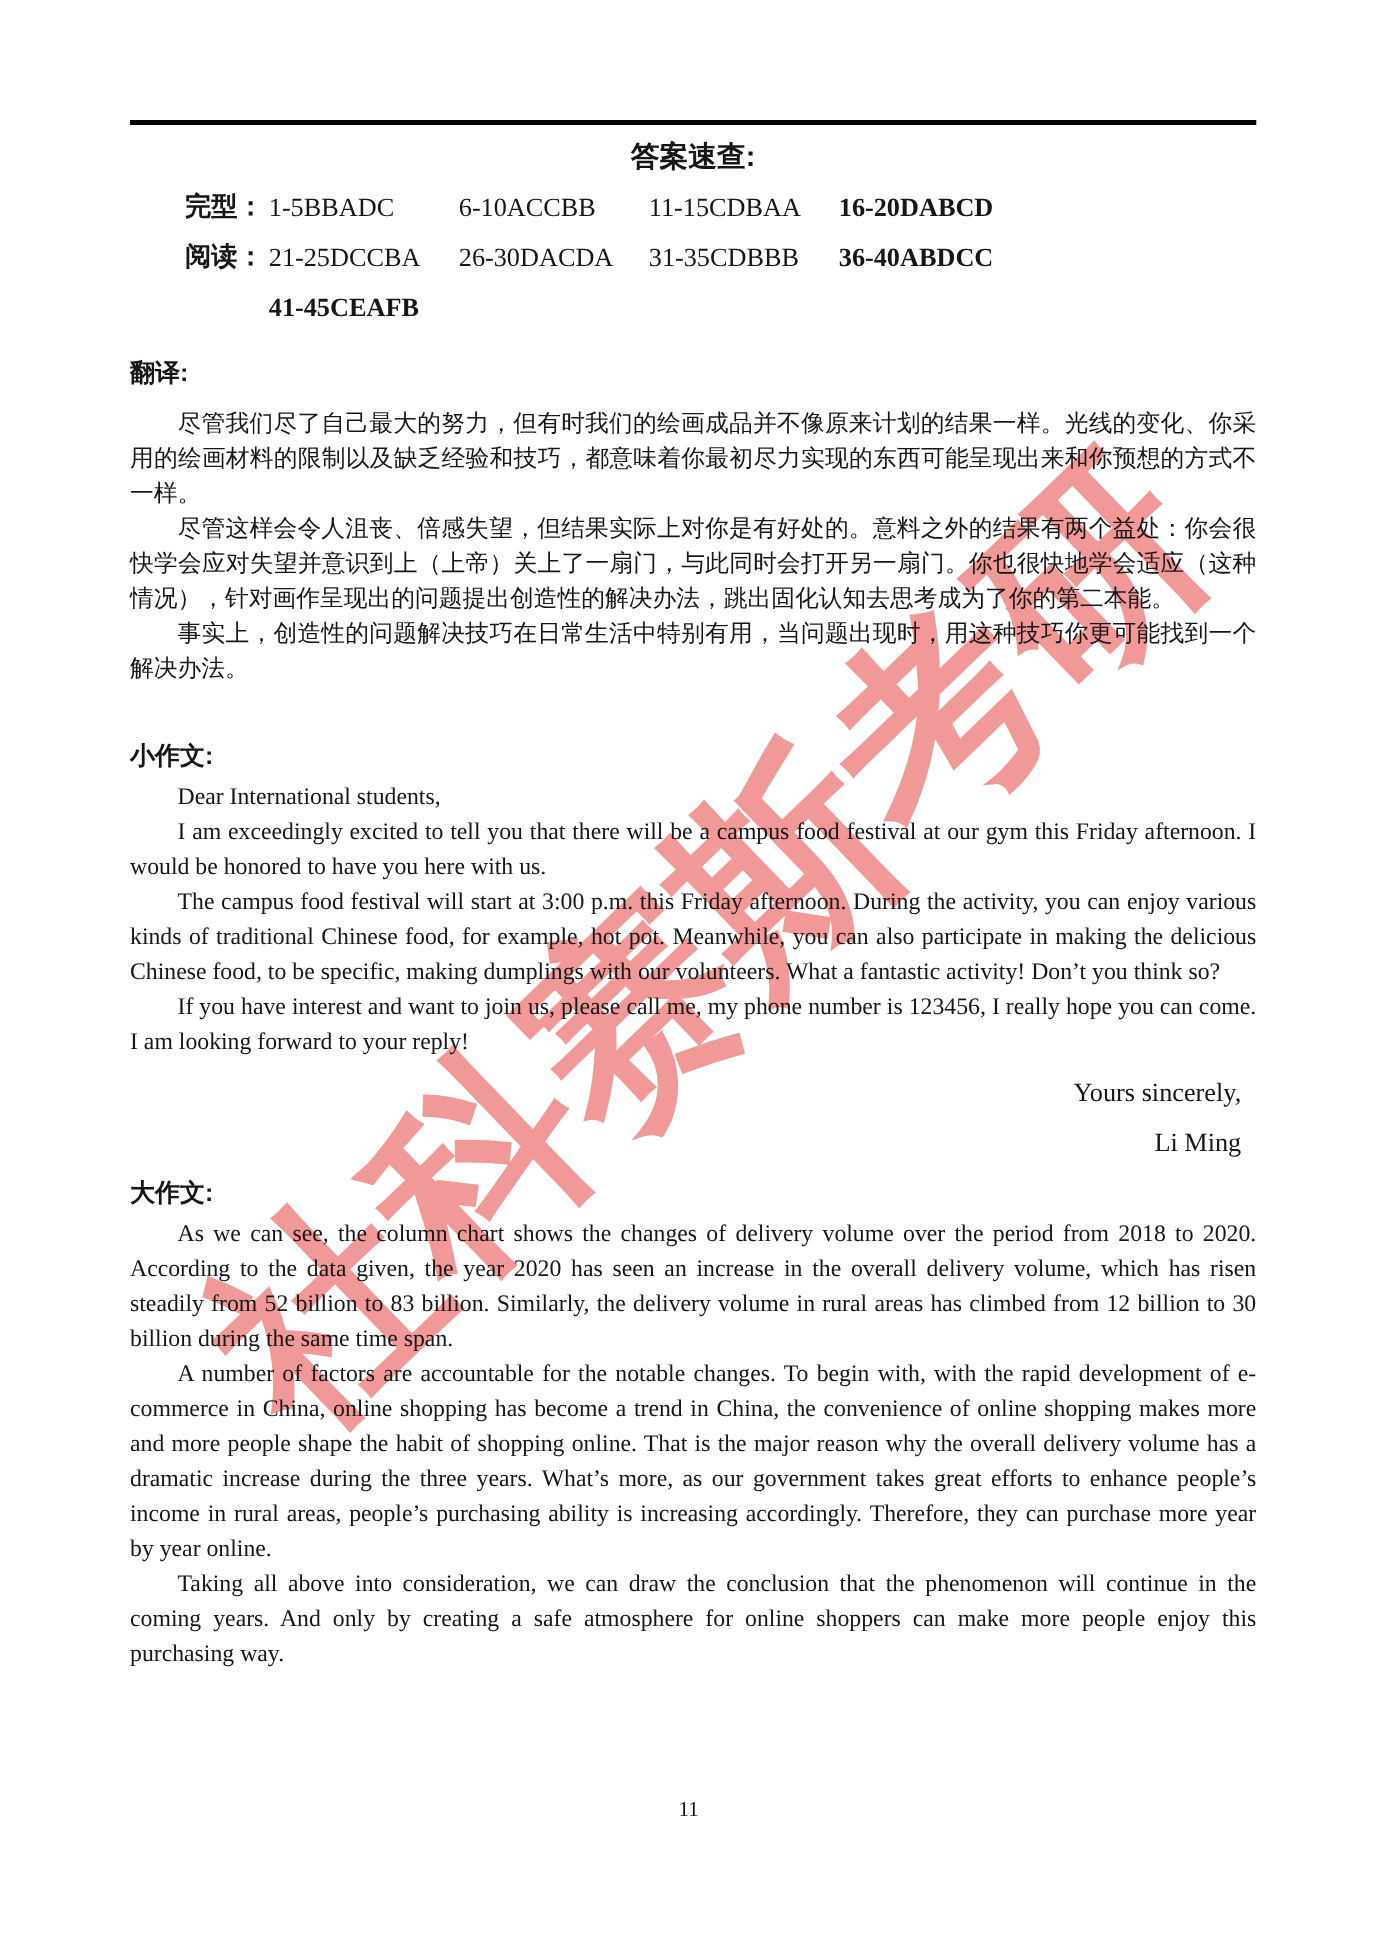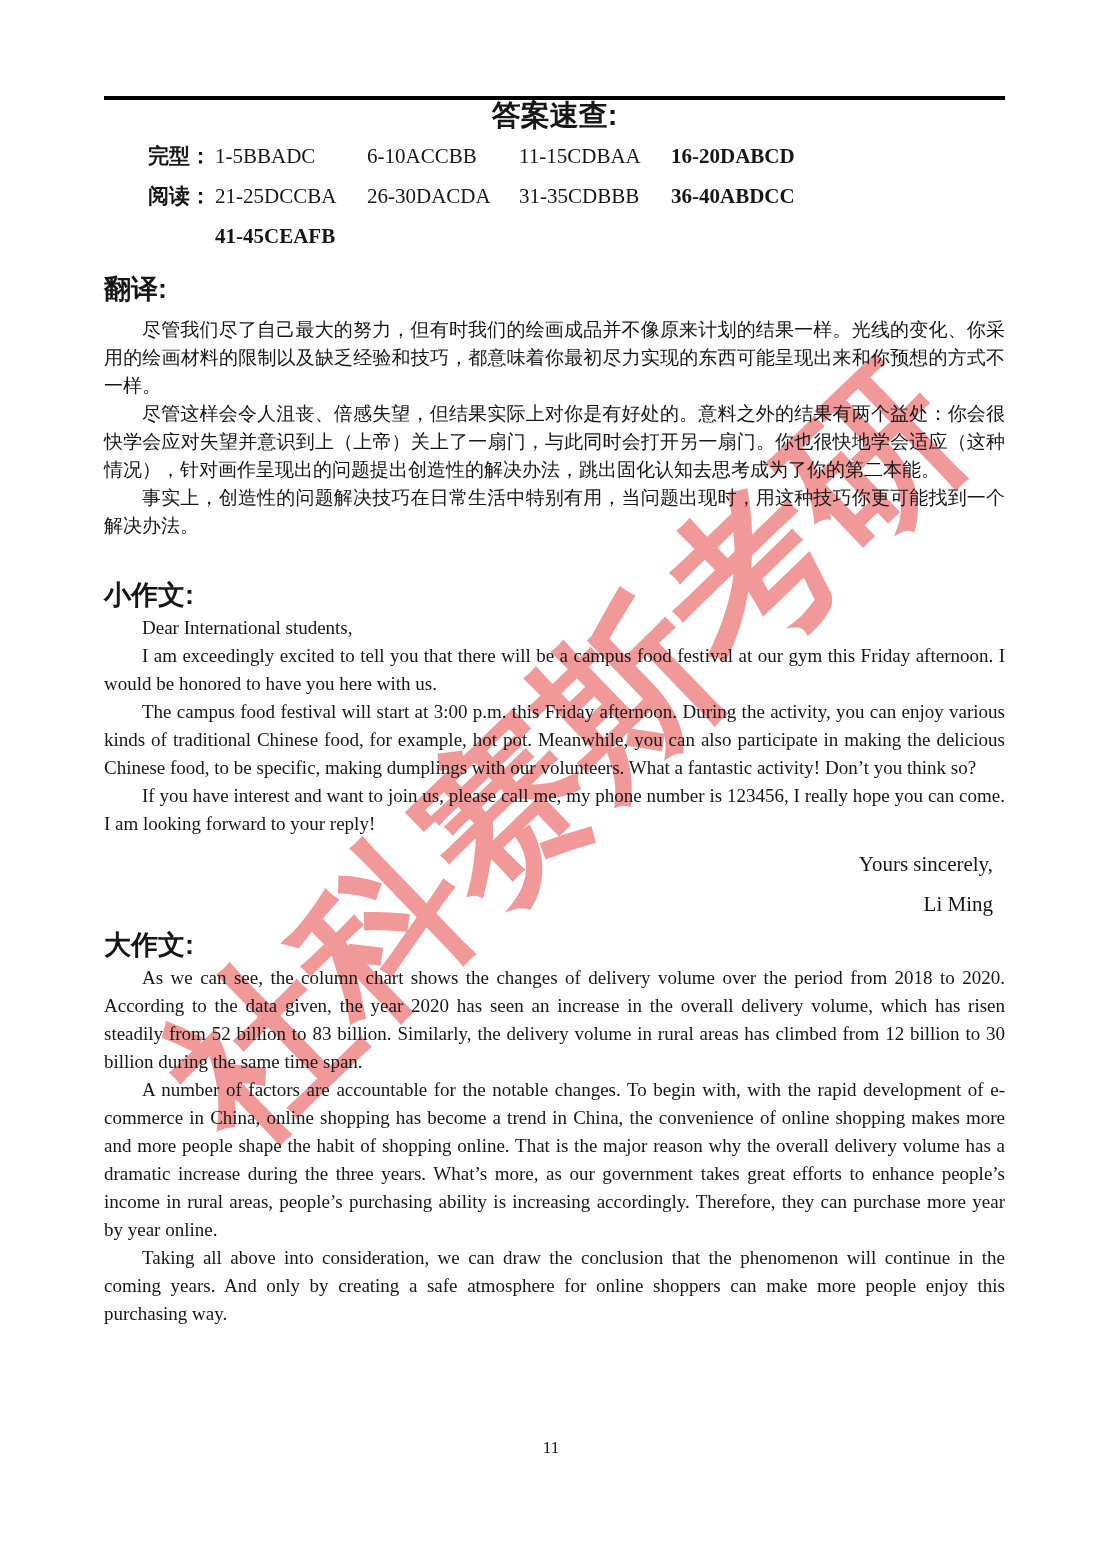--- a/index.html
+++ b/index.html
@@ -30,24 +30,25 @@
   }
   .content {
     position: absolute;
     left: 104px;
     top: 96px;
     width: 901px;
     z-index: 1;
   }
   .top-rule { height: 4px; background: #000000; }
   .ak-title {
+    margin-top: 10px;
     text-align: center;
     font-family: "Liberation Sans", "DejaVu Sans", sans-serif;
     font-weight: bold;
-    font-size: 29px;
+    font-size: 23px;
     line-height: 30px;
   }
   .answer-rows { margin-top: 6px; }
   .ak-row {
     display: flex;
     font-size: 21px;
     line-height: 40px;
     white-space: nowrap;
   }
   .ak-label {
@@ -55,21 +56,21 @@
     width: 67px;
     flex: 0 0 67px;
     font-family: "Liberation Sans", "DejaVu Sans", sans-serif;
     font-weight: 600;
   }
   .ak-col { width: 152px; flex: 0 0 152px; }
   .ak-col:last-child { width: auto; flex: 0 0 auto; font-weight: bold; }
   .sec-heading {
     font-family: "Liberation Sans", "DejaVu Sans", sans-serif;
     font-weight: bold;
-    font-size: 27px;
+    font-size: 20px;
     line-height: 30px;
     margin: 0;
   }
   .h-translation { margin-top: 18px; }
   .h-short-essay { margin-top: 40px; }
   .h-long-essay  { margin-top: 12px; }
   p.body-par {
     margin: 0;
     font-size: 19px;
     line-height: 28px;

